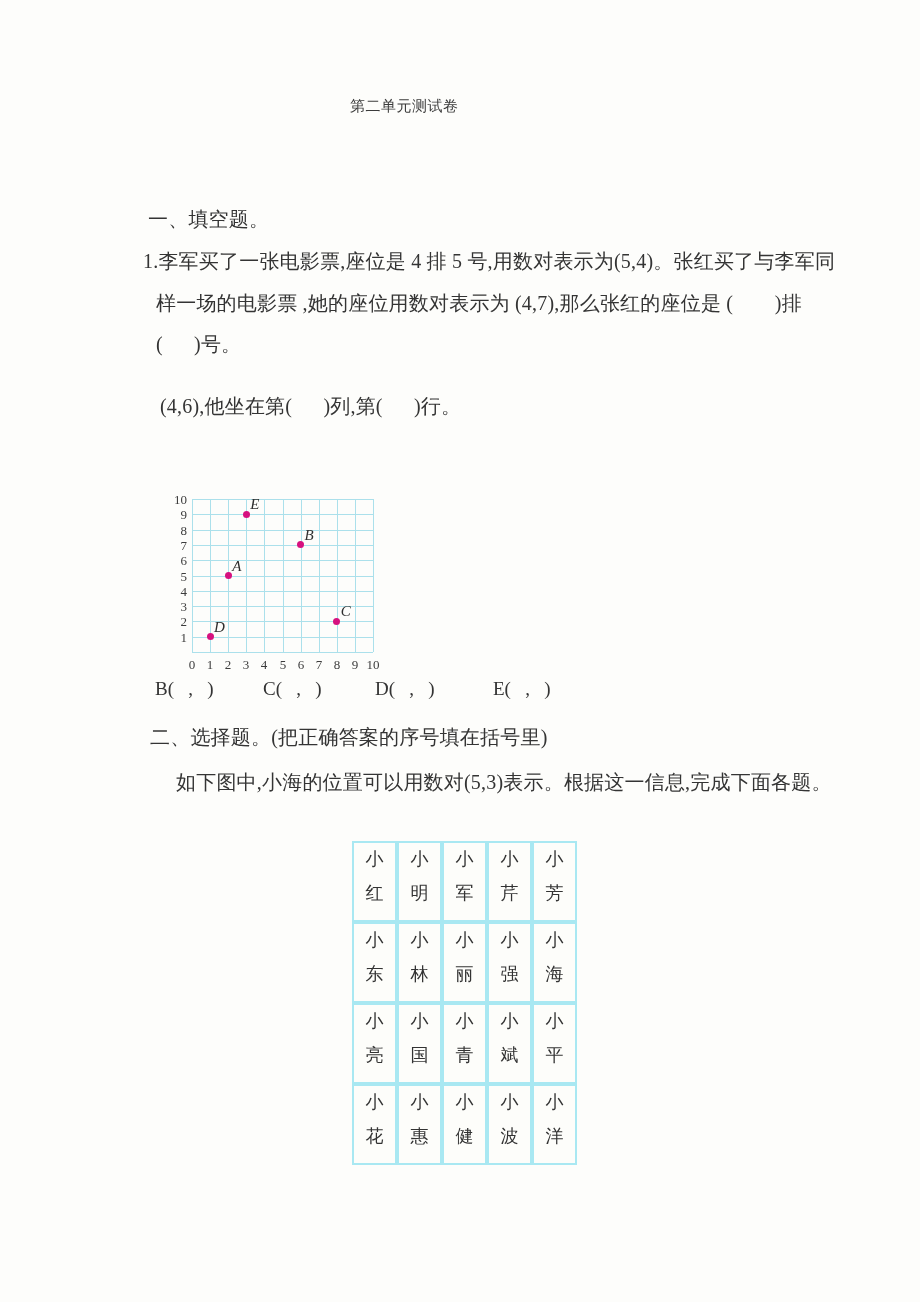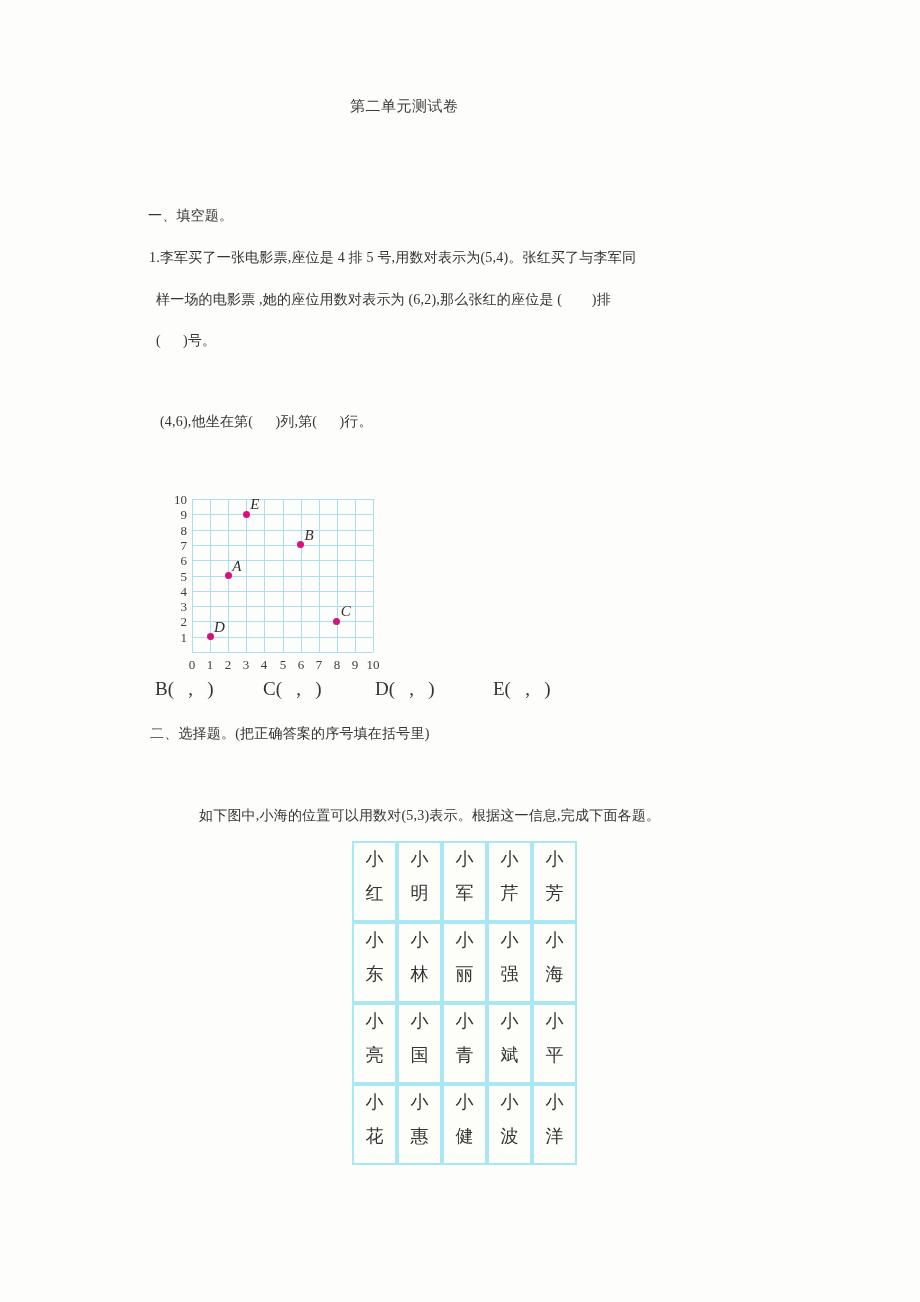--- a/index.html
+++ b/index.html
@@ -5,21 +5,21 @@
   html,body { margin:0; padding:0; }
   body {
     width:920px; height:1302px;
     background:#fdfdfb;
     font-family:"Liberation Serif","DejaVu Serif",serif;
     color:#343434;
     position:relative;
     overflow:hidden;
   }
   .abs { position:absolute;font-family:Liberation Serif, serif; }
-  .line { position:absolute; white-space:pre; font-size:14px; line-height:1.25; letter-spacing:0.2px; }
+  .line { position:absolute; white-space:pre; font-size:20px; line-height:1.25; letter-spacing:0.2px; }
   .title { position:absolute; left:350px; top:97px; font-size:15px; letter-spacing:0.5px; color:#3b3b3b; }
 
   
   .chart { position:absolute; left:192px; top:499px; width:181px; height:153px; }
   .gline { position:absolute; }
   .gline.h { left:0; width:181px; height:1px; }
   .gline.v { top:0;  height:153px; width:1px; }
   .tick { position:absolute; font-size:13px; line-height:13px; }
   .ytick { width:26px; text-align:right; left:-31px; }
   .xtick { top:159px; width:20px; text-align:center; }
@@ -47,25 +47,25 @@
 </style>
 </head>
 <body>
 
 <div class="abs" style="left:0;top:0;width:920px;height:1302px;">
 
   <div class="title">第二单元测试卷</div>
 
   <div class="line" style="left:148px; top:207px;">一、填空题。</div>
 
-  <div class="line" style="left:149px; top:249px;">1.李军买了一张电影票,座位是 4 排 5 号,用数对表示为(5,4)。张红买了与李军同</div>
-  <div class="line" style="left:156px; top:291px;">样一场的电影票 ,她的座位用数对表示为 (6,2),那么张红的座位是 (        )排</div>
+  <div class="line" style="left:143px; top:249px;">1.李军买了一张电影票,座位是 4 排 5 号,用数对表示为(5,4)。张红买了与李军同</div>
+  <div class="line" style="left:156px; top:291px;">样一场的电影票 ,她的座位用数对表示为 (4,7),那么张红的座位是 (        )排</div>
   <div class="line" style="left:156px; top:332px;">(      )号。</div>
 
-  <div class="line" style="left:160px; top:413px;">(4,6),他坐在第(      )列,第(      )行。</div>
+  <div class="line" style="left:160px; top:394px;">(4,6),他坐在第(      )列,第(      )行。</div>
 
 
   <div class="chart" id="chart">
       <div class="gline h" style="top: 153px; background: rgb(171, 224, 235);"></div>
       <div class="gline h" style="top: 138px; background: rgb(171, 224, 235);"></div>
       <div class="gline h" style="top: 122px; background: rgb(171, 224, 235);"></div>
       <div class="gline h" style="top: 107px; background: rgb(171, 224, 235);"></div>
       <div class="gline h" style="top: 92px; background: rgb(171, 224, 235);"></div>
       <div class="gline h" style="top: 77px; background: rgb(171, 224, 235);"></div>
       <div class="gline h" style="top: 61px; background: rgb(171, 224, 235);"></div>
@@ -118,21 +118,21 @@
     </div>
 
   <div class="answers" id="answers">
       <span style="left: 0px;">B(   ,   )</span>
       <span style="left: 108px;">C(   ,   )</span>
       <span style="left: 220px;">D(   ,   )</span>
       <span style="left: 338px;">E(   ,   )</span>
     </div>
 
   <div class="line" style="left:150px; top:725px;">二、选择题。(把正确答案的序号填在括号里)</div>
-  <div class="line" style="left:176px; top:807px;margin-left:23px;">如下图中,小海的位置可以用数对(5,3)表示。根据这一信息,完成下面各题。</div>
+  <div class="line" style="left:176px; top:770px;">如下图中,小海的位置可以用数对(5,3)表示。根据这一信息,完成下面各题。</div>
 
   <div class="ntable" id="nameTable">
       <div class="ncell" style="border: 2px solid rgb(169, 232, 242);">
         <div>小</div>
         <div>红</div>
       </div>
       <div class="ncell" style="border: 2px solid rgb(169, 232, 242);">
         <div>小</div>
         <div>明</div>
       </div>

